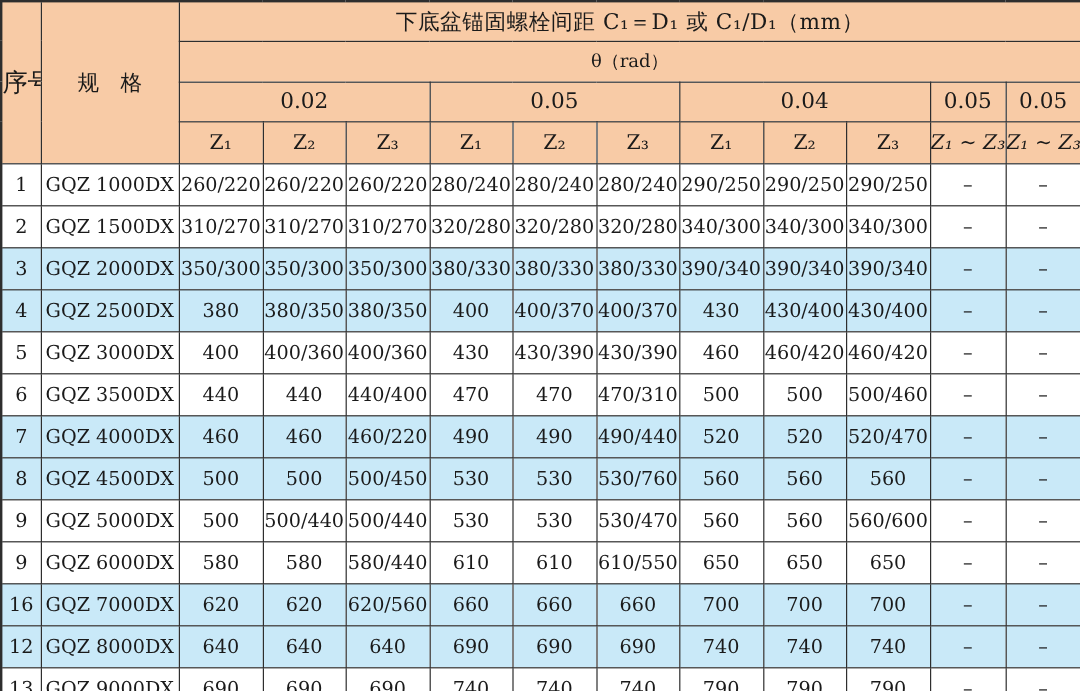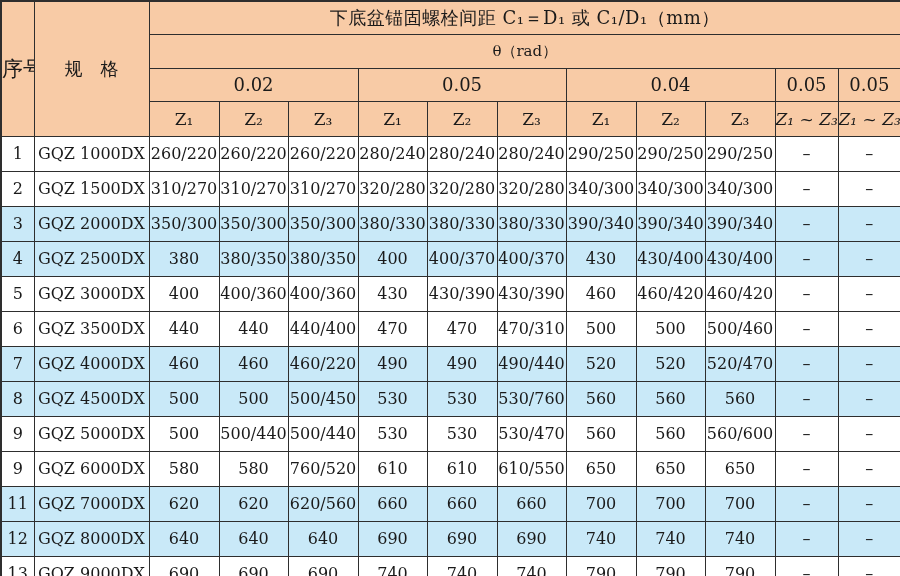--- a/index.html
+++ b/index.html
@@ -226,32 +226,32 @@
           <td>560</td>
           <td>560/600</td>
           <td>–</td>
           <td>–</td>
         </tr>
         <tr>
           <td>9</td>
           <td>GQZ 6000DX</td>
           <td>580</td>
           <td>580</td>
-          <td>760/520</td>
+          <td>580/440</td>
           <td>610</td>
           <td>610</td>
           <td>610/550</td>
           <td>650</td>
           <td>650</td>
           <td>650</td>
           <td>–</td>
           <td>–</td>
         </tr>
         <tr class="hl">
-          <td>11</td>
+          <td>16</td>
           <td>GQZ 7000DX</td>
           <td>620</td>
           <td>620</td>
           <td>620/560</td>
           <td>660</td>
           <td>660</td>
           <td>660</td>
           <td>700</td>
           <td>700</td>
           <td>700</td>

